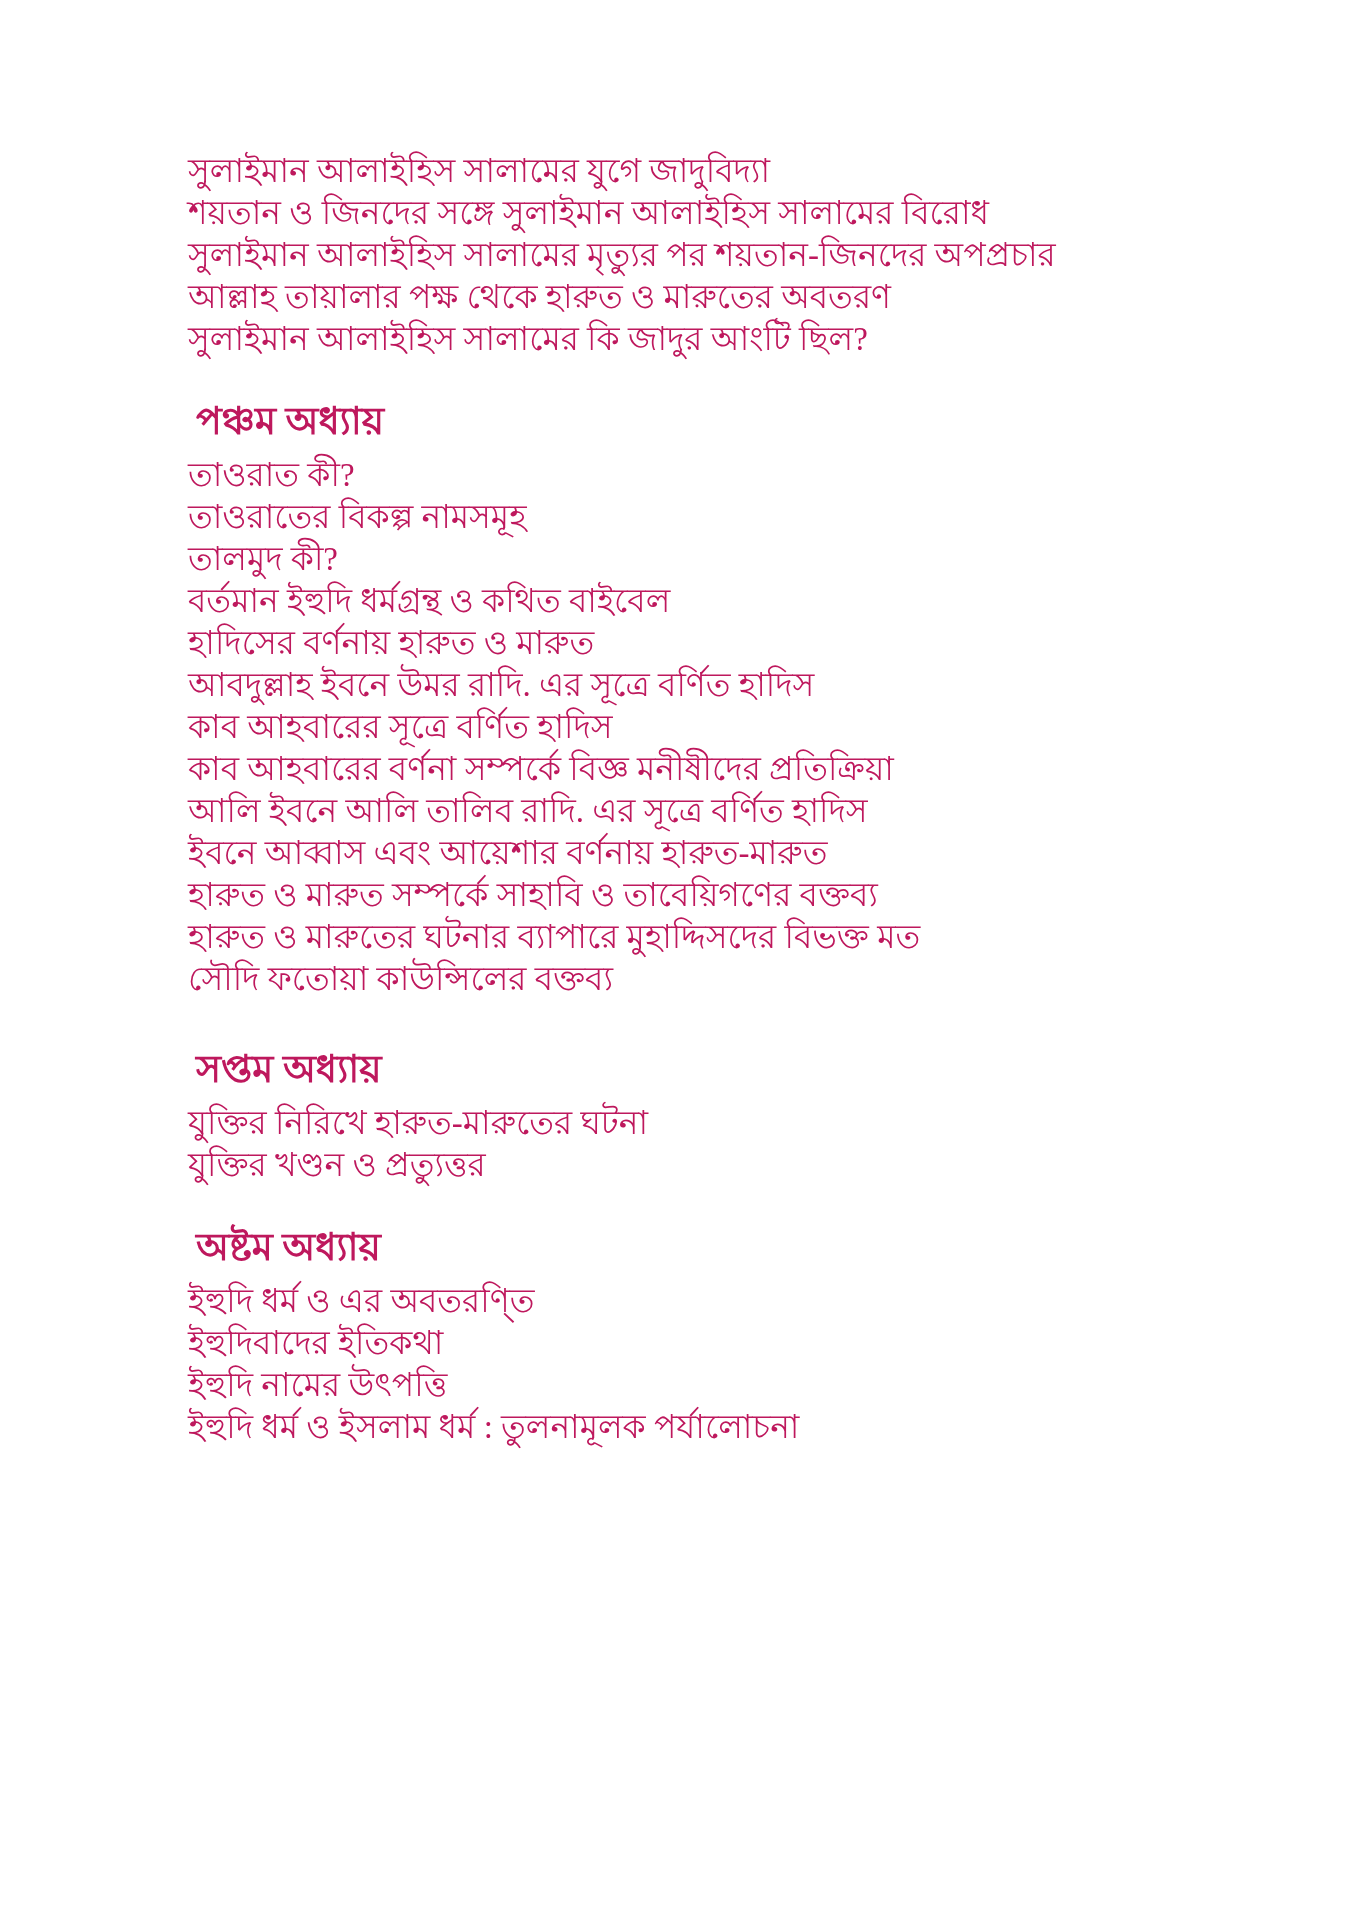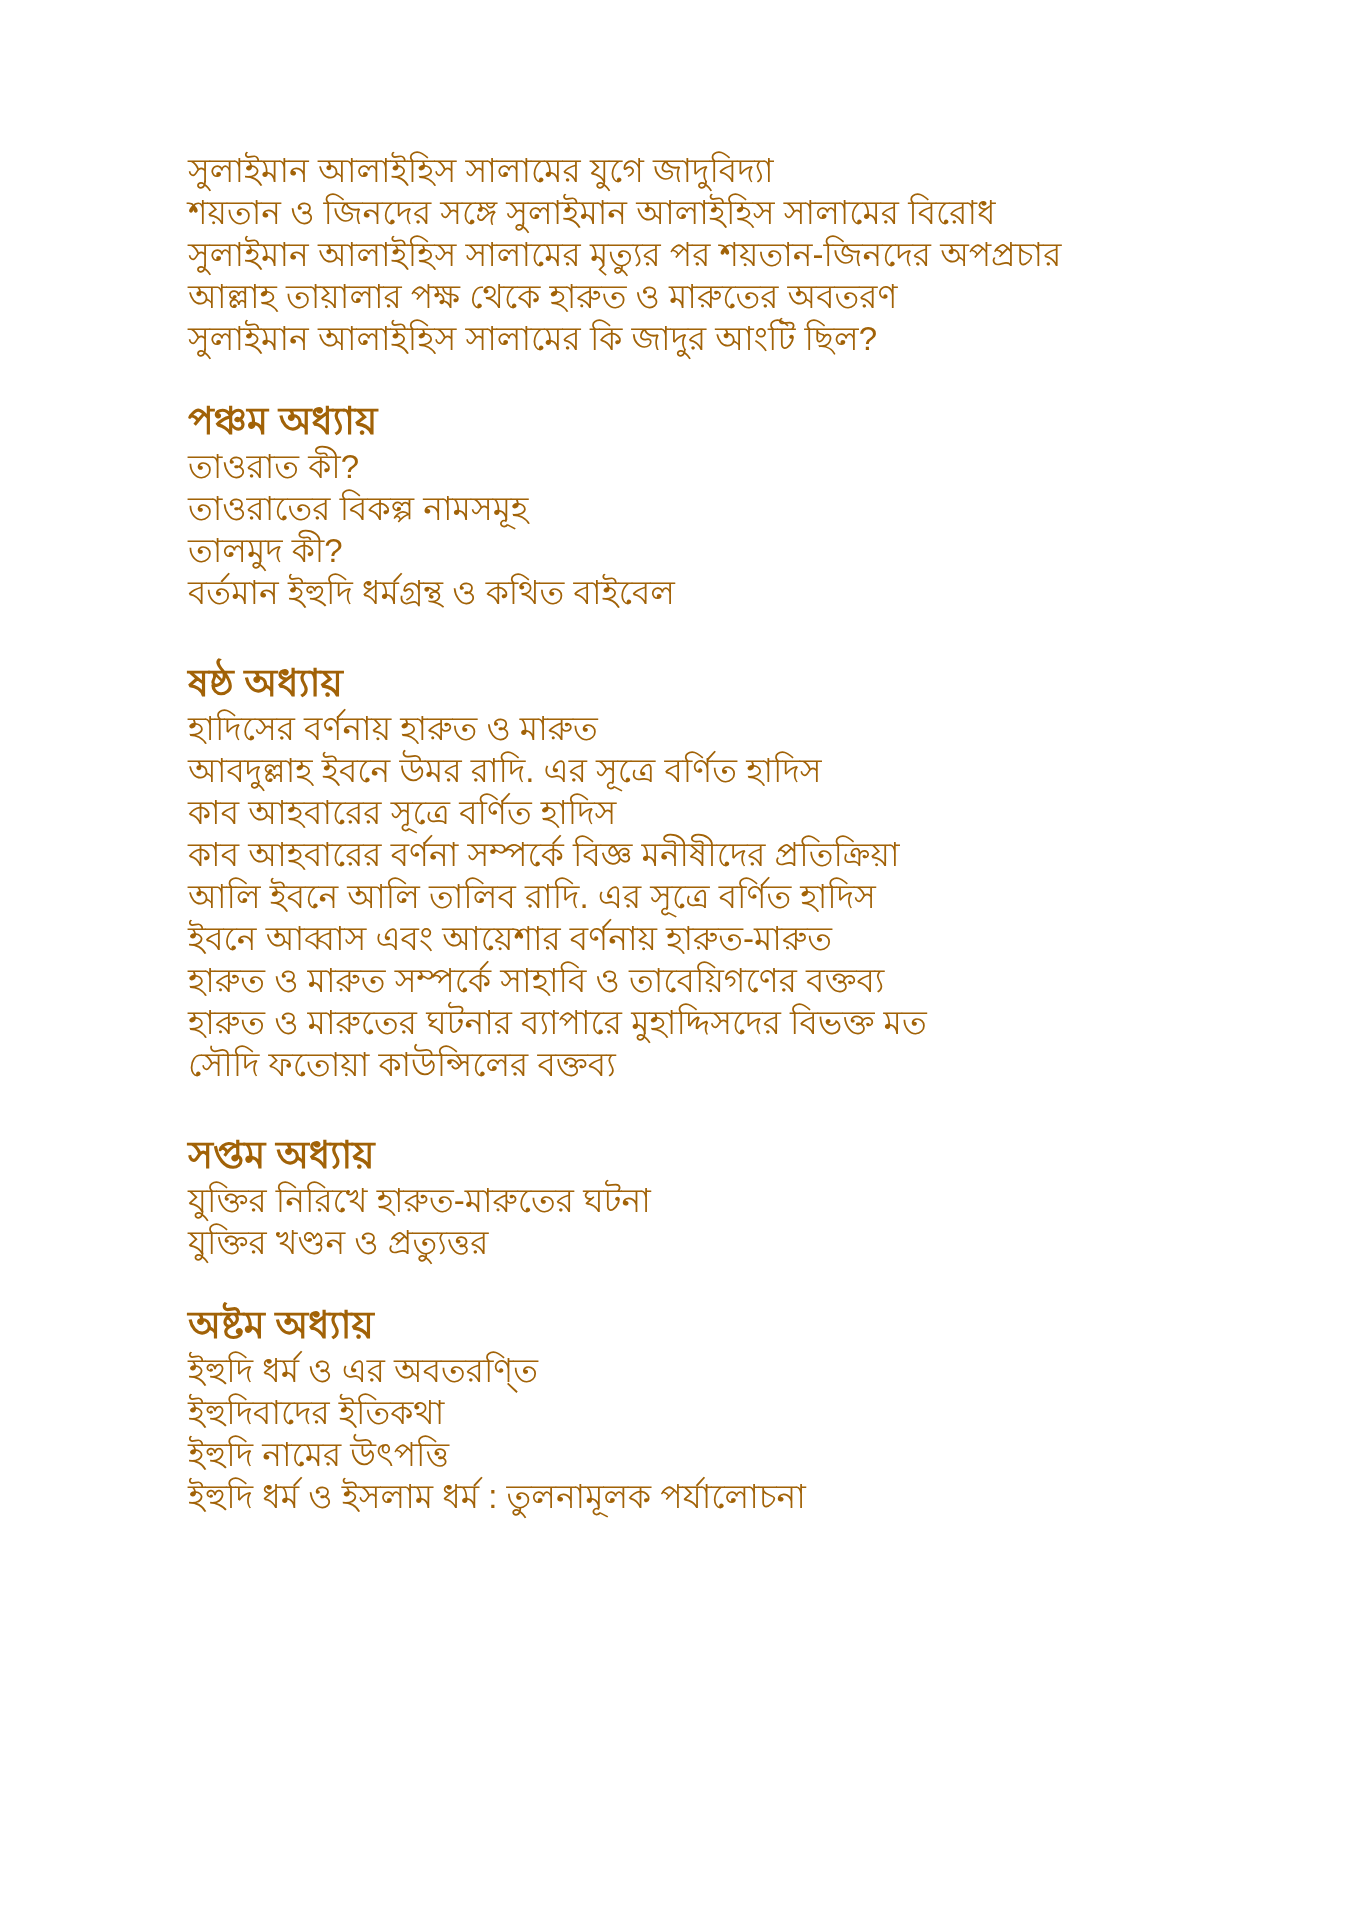--- a/index.html
+++ b/index.html
@@ -5,41 +5,41 @@
   html, body {
     margin: 0;
     padding: 0;
     background: #ffffff;
   }
   .page {
     position: relative;
     width: 1358px;
     height: 1768px;
     background: #ffffff;
-    color: #a16207;
-    font-family: Liberation Sans, sans-serif;
+    color: #be185d;
+    font-family: Liberation Serif, serif;
     overflow: hidden;
   }
   .toc {
     position: absolute;
     left: 188px;
     top: 150px;
     right: 60px;
   }
   .entry {
     margin: 0;
     font-size: 33px;
     line-height: 42px;
     white-space: nowrap;
   }
   .entry em {
     font-style: italic;
   }
   .chapter {
-    margin: 0;
+    margin: 8px;
     font-size: 38px;
     font-weight: 700;
     line-height: 50px;
     white-space: nowrap;
   }
   .gap-a { margin-top: 36px; }
   .gap-b { margin-top: 44px; }
   .page-number {
     position: absolute;
     top: 1762px;
@@ -61,21 +61,20 @@
     <p class="entry">সুলাইমান আলাইহিস সালামের মৃত্যুর পর শয়তান-জিনদের অপপ্রচার</p>
     <p class="entry">আল্লাহ তায়ালার পক্ষ থেকে হারুত ও মারুতের অবতরণ</p>
     <p class="entry">সুলাইমান আলাইহিস সালামের কি জাদুর আংটি ছিল?</p>
 
     <h2 class="chapter gap-a">পঞ্চম অধ্যায়</h2>
     <p class="entry">তাওরাত কী?</p>
     <p class="entry">তাওরাতের বিকল্প নামসমূহ</p>
     <p class="entry">তালমুদ কী?</p>
     <p class="entry">বর্তমান ইহুদি ধর্মগ্রন্থ ও কথিত বাইবেল</p>
 
-    <h2 class="chapter gap-b">ষষ্ঠ অধ্যায়</h2>
     <p class="entry">হাদিসের বর্ণনায় হারুত ও মারুত</p>
     <p class="entry">আবদুল্লাহ ইবনে উমর রাদি. এর সূত্রে বর্ণিত হাদিস</p>
     <p class="entry">কাব আহবারের সূত্রে বর্ণিত হাদিস</p>
     <p class="entry">কাব আহবারের বর্ণনা সম্পর্কে বিজ্ঞ মনীষীদের প্রতিক্রিয়া</p>
     <p class="entry">আলি ইবনে আলি তালিব রাদি. এর সূত্রে বর্ণিত হাদিস</p>
     <p class="entry">ইবনে আব্বাস এবং আয়েশার বর্ণনায় হারুত-মারুত</p>
     <p class="entry">হারুত ও মারুত সম্পর্কে সাহাবি ও তাবেয়িগণের বক্তব্য</p>
     <p class="entry">হারুত ও মারুতের ঘটনার ব্যাপারে মুহাদ্দিসদের বিভক্ত মত</p>
     <p class="entry">সৌদি ফতোয়া কাউন্সিলের বক্তব্য</p>
 

